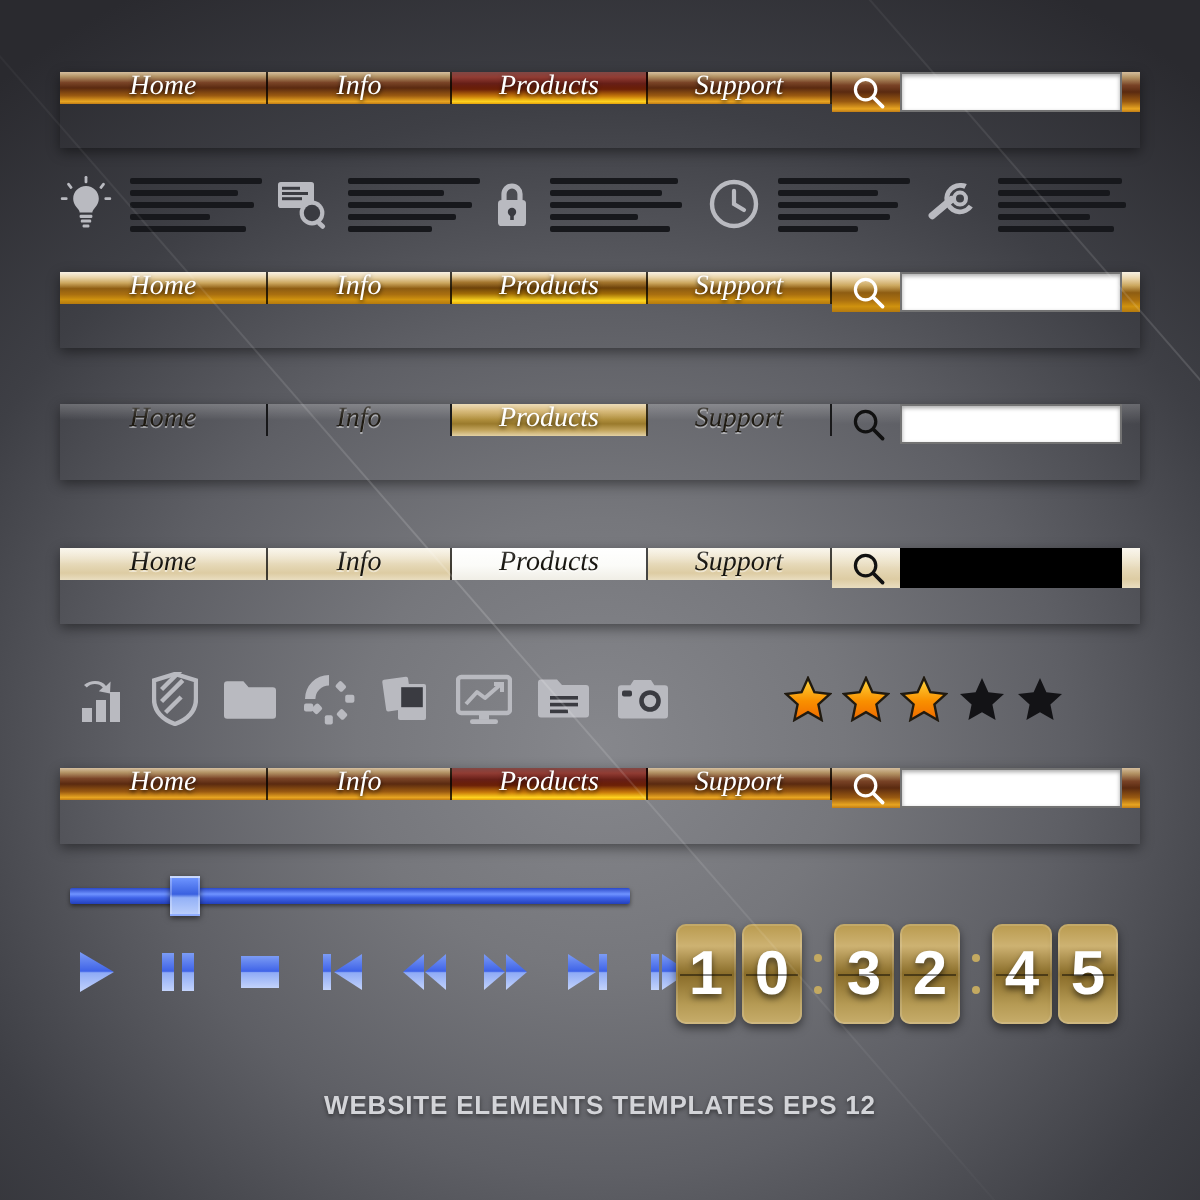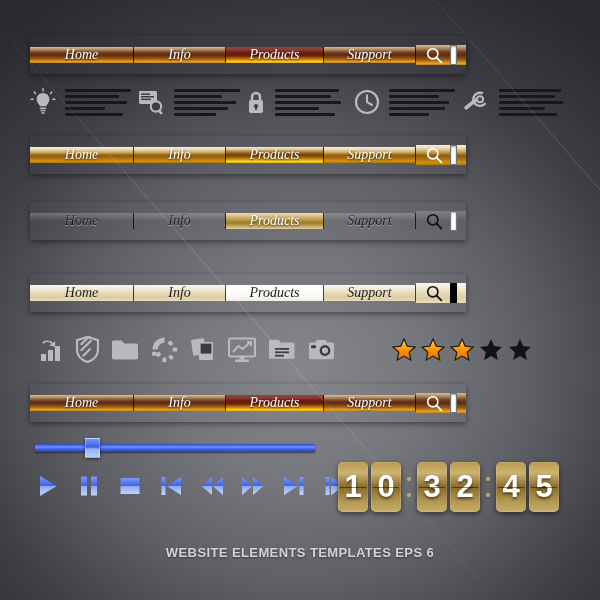--- a/index.html
+++ b/index.html
@@ -44,24 +44,24 @@
     color: rgba(255,255,255,0.10);
     z-index: 55;
     pointer-events: none;
     white-space: nowrap;
   }
 
   
   .navbar {
     position: absolute;
     left: 30px;
-    width: 436px;
+    width: 540px;
     height: 38px;
     display: flex;
-    align-items: center;
+    align-items: flex-start;
     z-index: 10;
     box-shadow: 0 2px 6px rgba(0,0,0,0.45);
   }
   .navbar .tab {
     position: relative;
     display: flex;
     align-items: center;
     justify-content: center;
     font-family: "Liberation Serif", serif;
     font-style: italic;
@@ -610,18 +610,18 @@
     <div class="colon">
         <i></i>
         <i></i>
       </div>
     <div class="grp">
       <div class="digit">4</div>
       <div class="digit">5</div>
     </div>
   </div>
 
-  <div class="caption">WEBSITE ELEMENTS TEMPLATES EPS 6</div>
+  <div class="caption">WEBSITE ELEMENTS TEMPLATES EPS 12</div>
 
   <div class="streak s1"></div>
   <div class="streak s2"></div>
 
 </div>
 
 </body></html>

